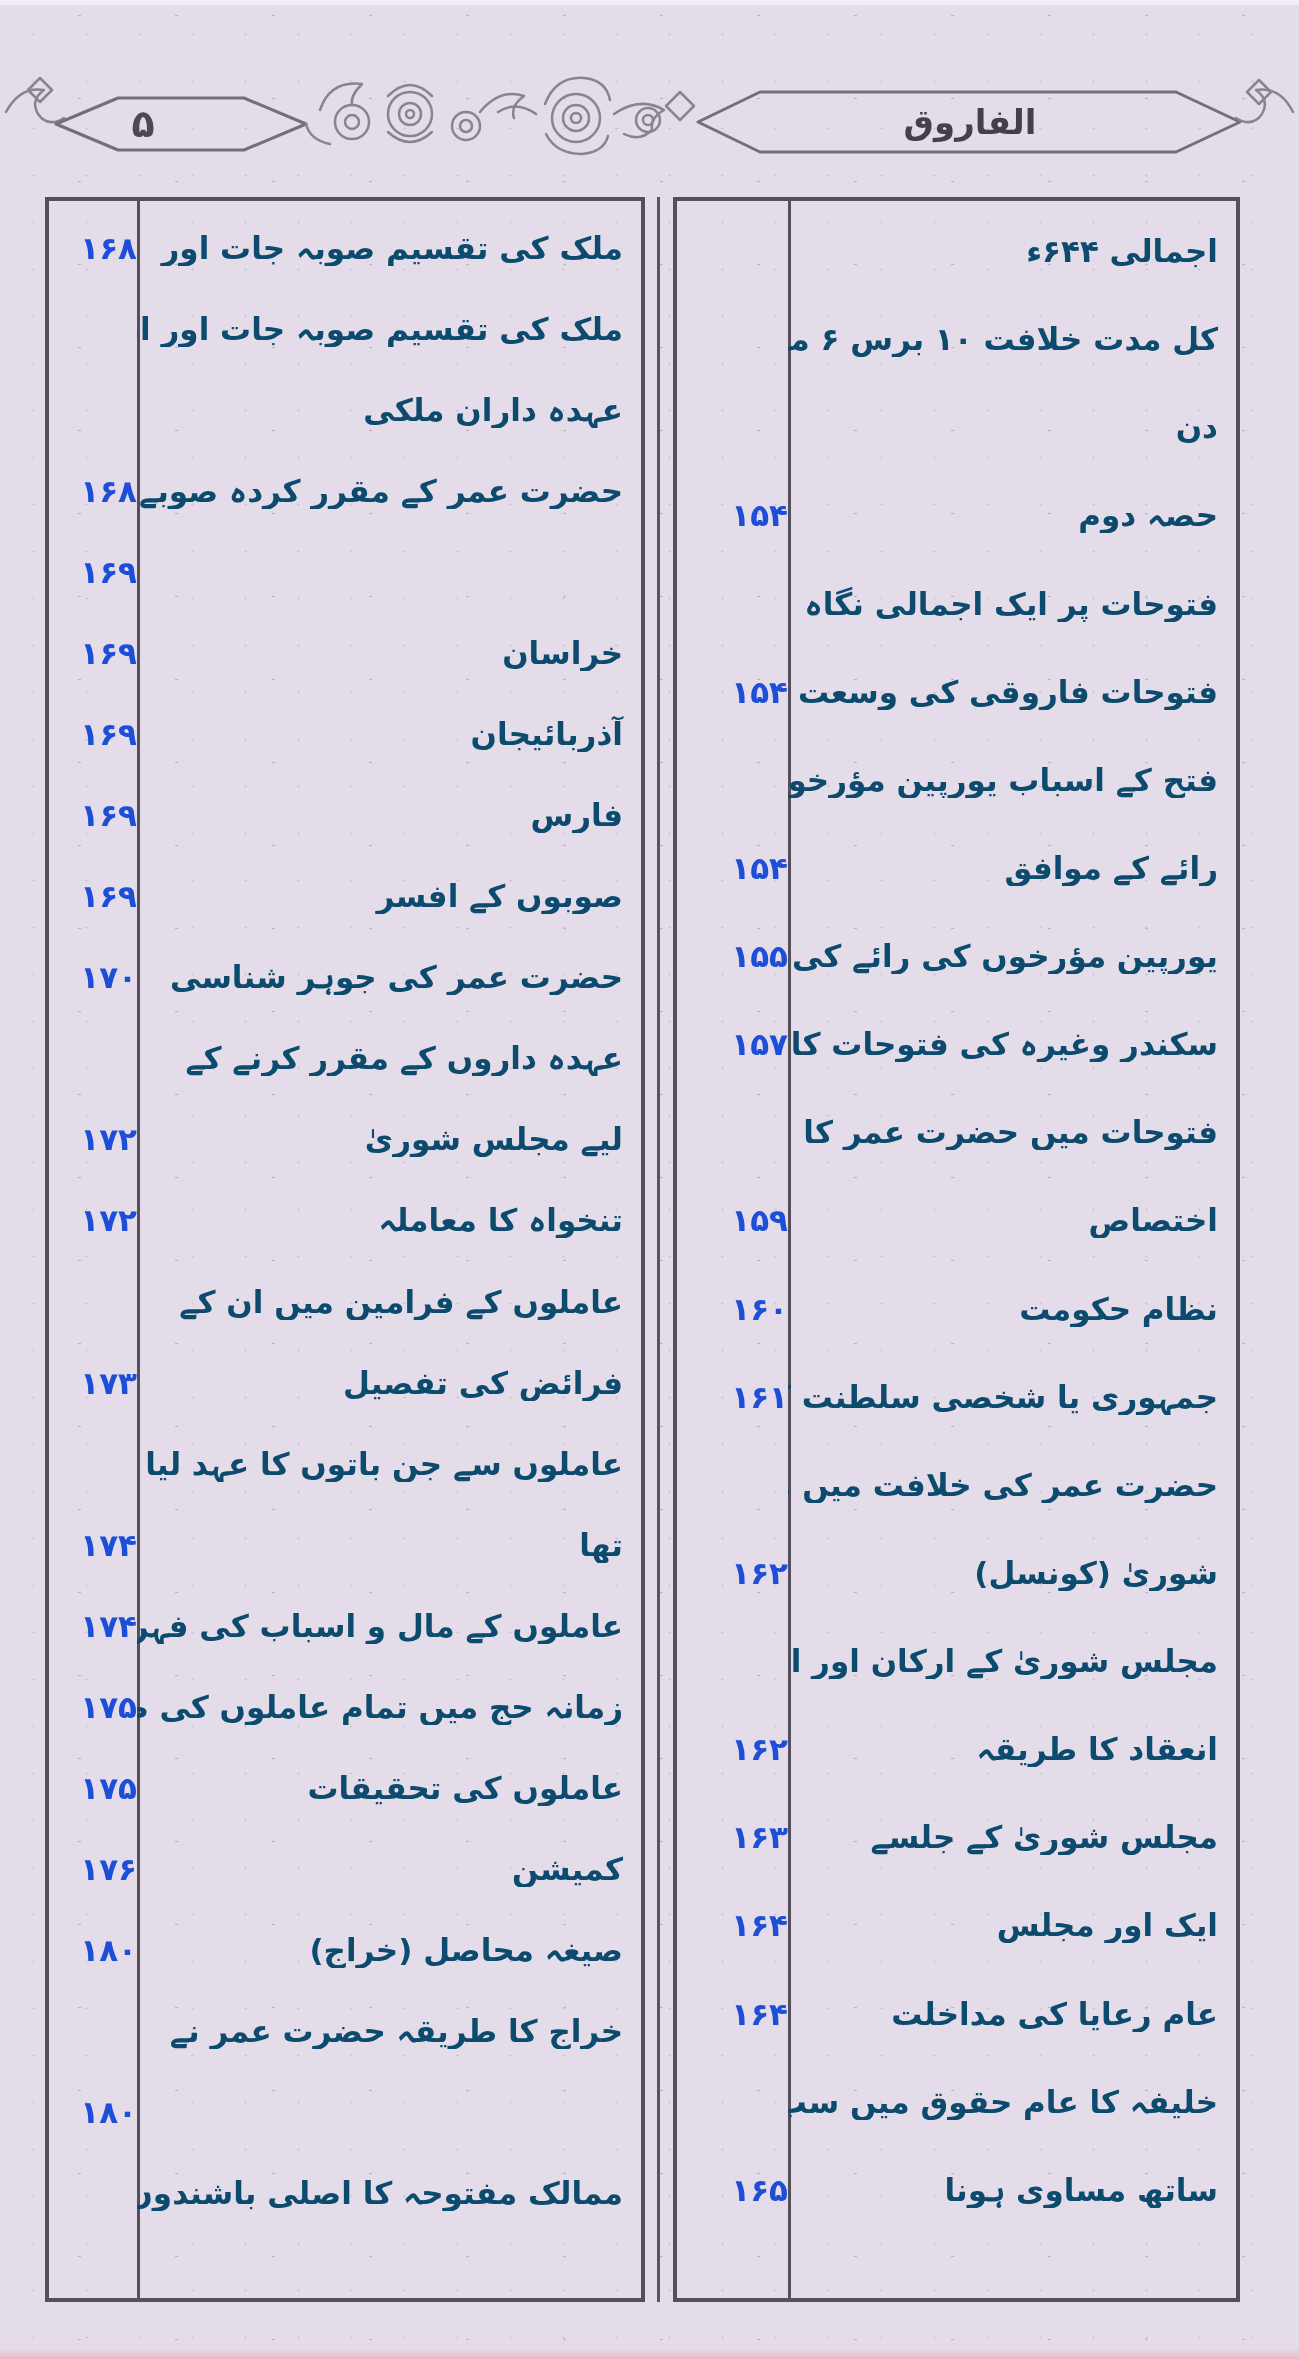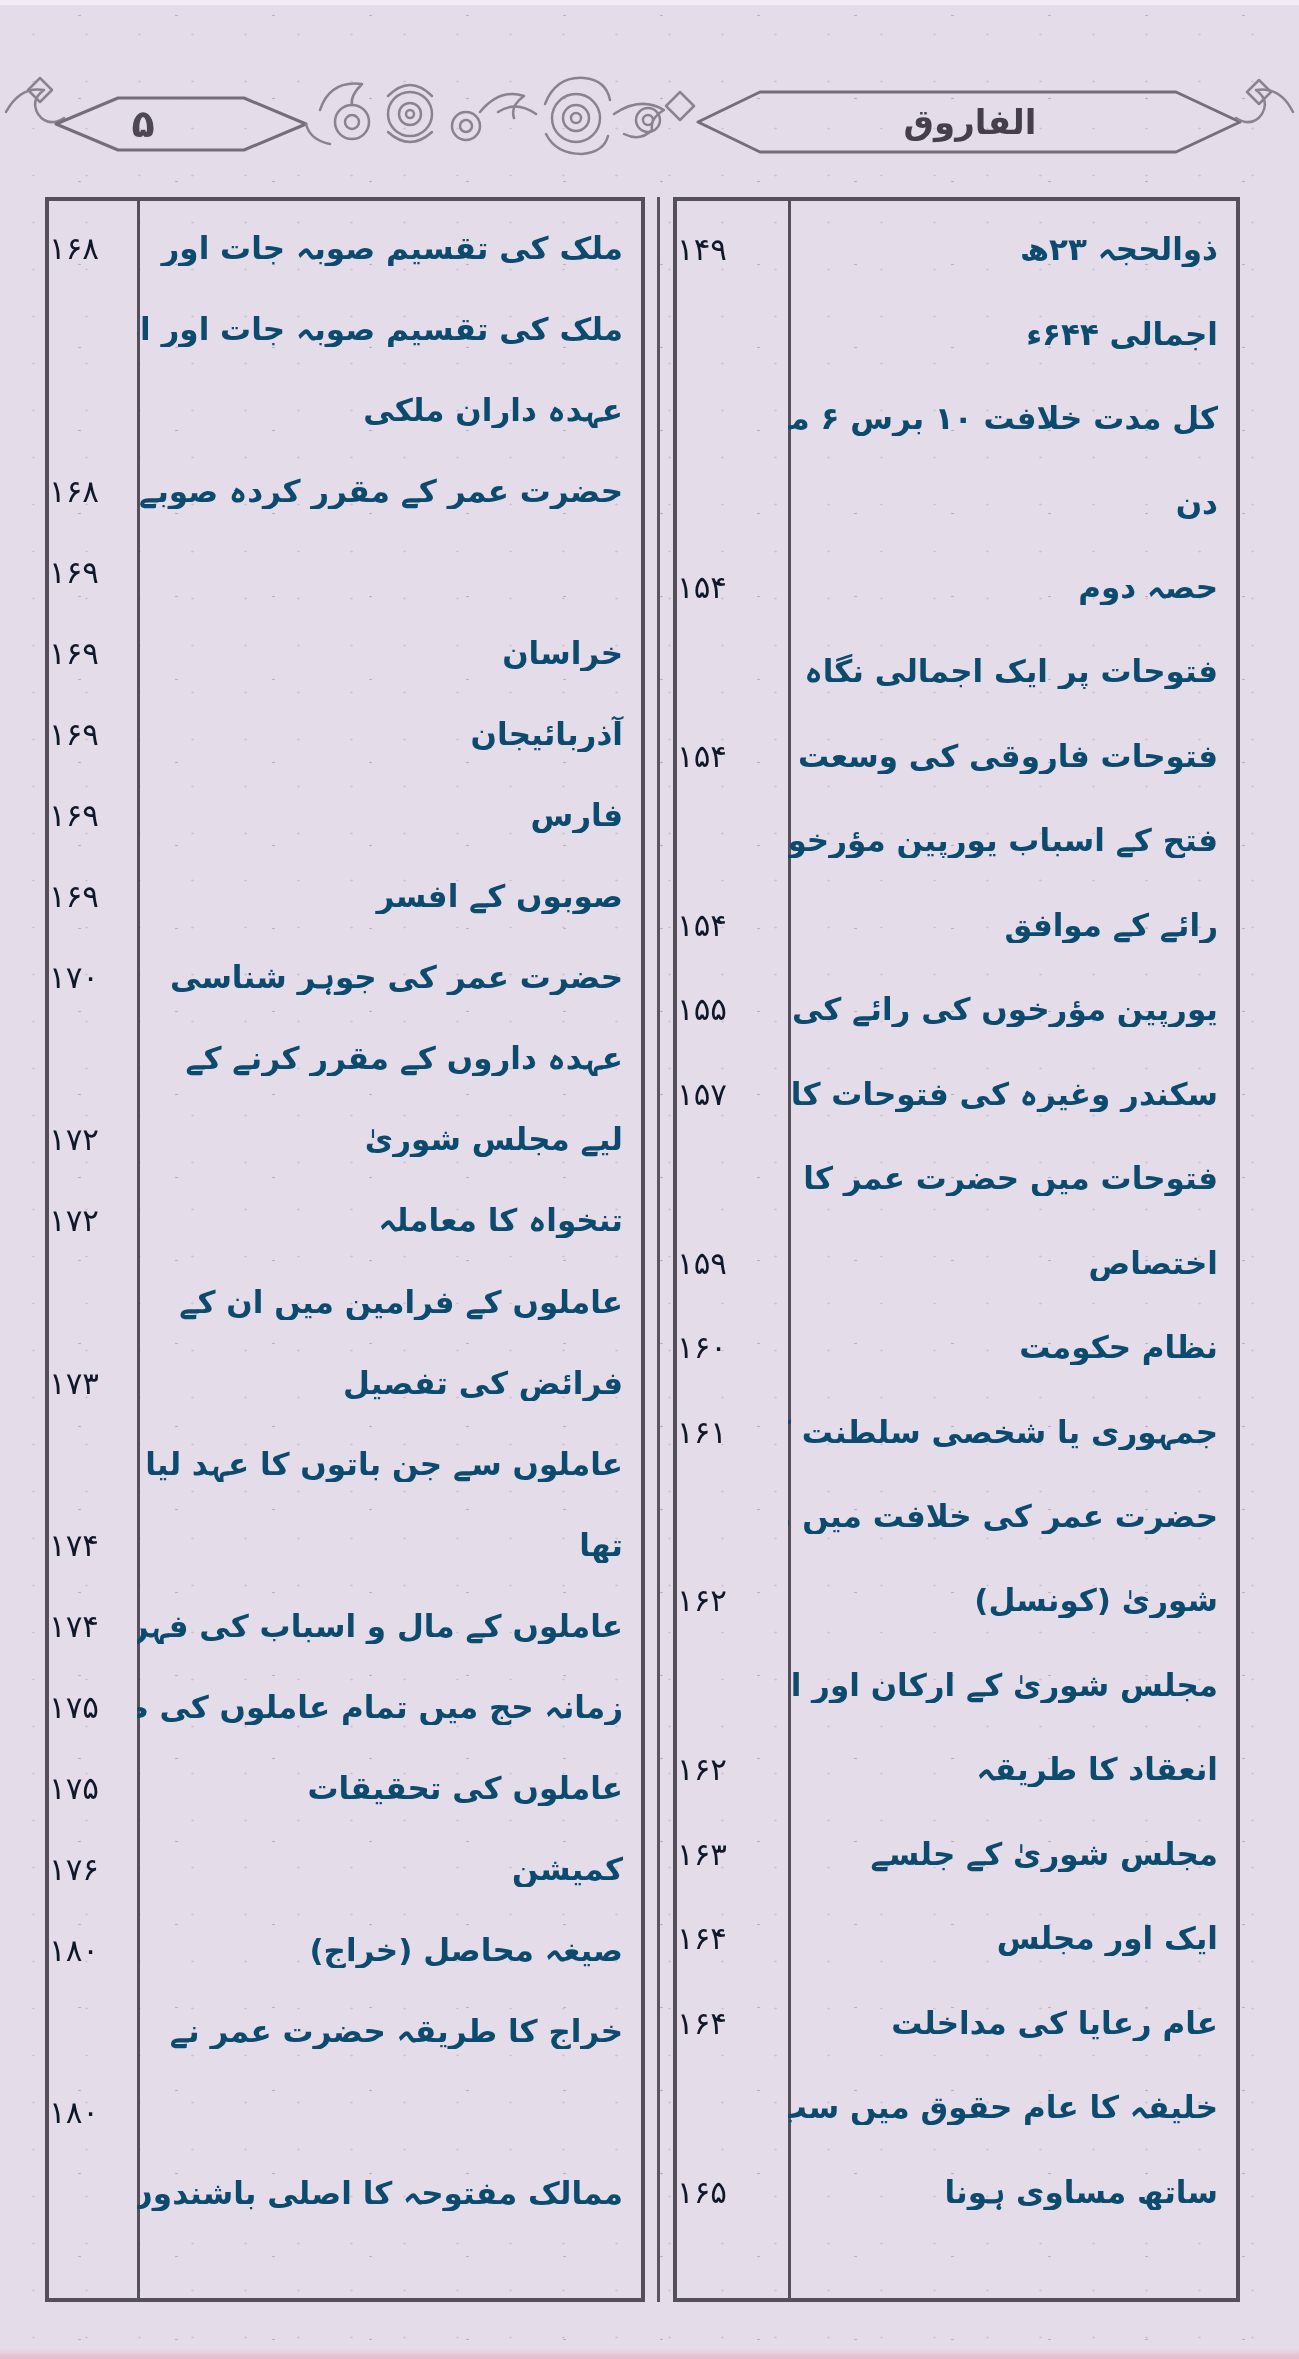--- a/index.html
+++ b/index.html
@@ -18,21 +18,21 @@
     text-align:center;font-size:34px;font-weight:bold;color:#453f4c;direction:rtl;}
   .col-box{position:absolute;top:197px;height:2105px;border:4px solid #554f5b;box-sizing:border-box;}
   .right-col{left:673px;width:567px;}
   .left-col{left:45px;width:600px;}
   .mid-line{position:absolute;left:657px;top:197px;width:3px;height:2105px;background:#5a5460;}
   .num-divider{position:absolute;top:0;bottom:0;width:3px;background:#554f5b;}
   .right-col .num-divider{left:111px;}
   .left-col .num-divider{left:88px;}
   .rows{position:absolute;inset:0;display:flex;flex-direction:column;box-sizing:border-box;padding:6px 0 64px 0;}
   .toc-row{flex:1;display:flex;align-items:center;min-height:0;}
-  .row-num{flex:none;text-align:left;font-size:31px;font-weight:normal;color:#0f172a;}
+  .row-num{flex:none;text-align:right;font-size:31px;font-weight:bold;color:#1d4ed8;}
   .right-col .row-num{width:111px;}
   .left-col .row-num{width:88px;}
   .row-text{flex:1;direction:rtl;text-align:right;font-size:31px;font-weight:bold;color:#0c4a6e;
     padding:0 18px 0 6px;white-space:nowrap;overflow:hidden;}
 </style>
 </head>
 <body>
 
 <div class="page">
   <div class="edge-top"></div>
@@ -80,24 +80,20 @@
     </g>
   </svg>
 
   <div class="page-num-label">۵</div>
   <div class="title-label">الفاروق</div>
 
   <div class="col-box right-col">
     <div class="num-divider"></div>
     <div class="rows">
         <div class="toc-row">
-          <div class="row-num">۱۴۹</div>
-          <div class="row-text">ذوالحجہ ۲۳ھ</div>
-        </div>
-        <div class="toc-row">
           <div class="row-num"></div>
           <div class="row-text">اجمالی ۶۴۴ء</div>
         </div>
         <div class="toc-row">
           <div class="row-num"></div>
           <div class="row-text">کل مدت خلافت ۱۰ برس ۶ مہینے ۴</div>
         </div>
         <div class="toc-row">
           <div class="row-num"></div>
           <div class="row-text">دن</div>

